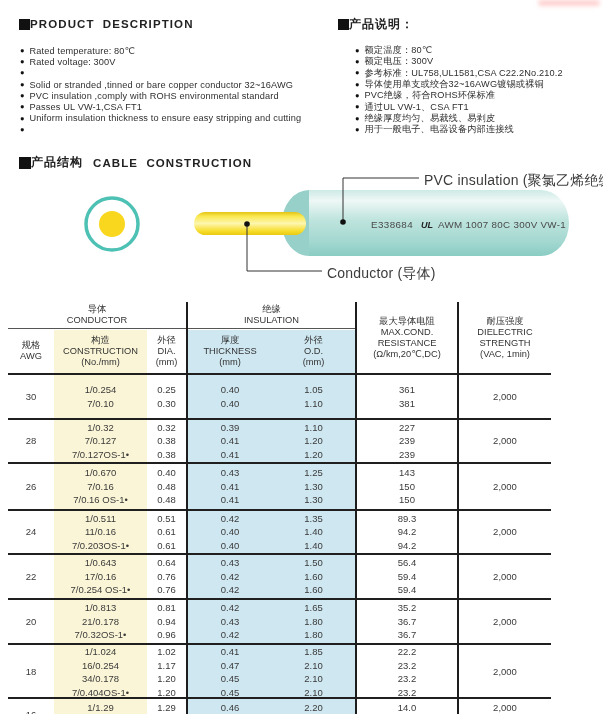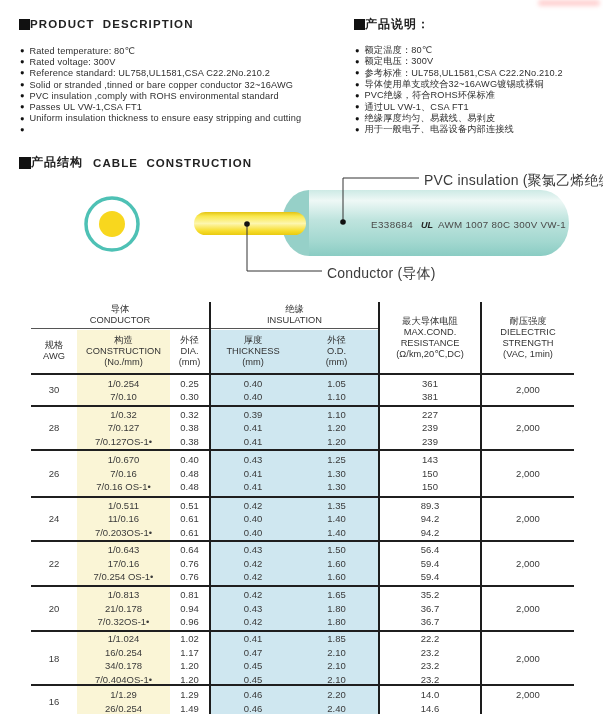--- a/index.html
+++ b/index.html
@@ -19,21 +19,21 @@
   .bitem{display:flex;align-items:center;gap:5px;height:11.3px;white-space:nowrap;}
   .bdot{font-size:7.5px;color:#111;line-height:1;flex:0 0 auto;}
   .btext{font-size:9.2px;letter-spacing:0.15px;color:#2f2f2f;}
   
   .ill-label{position:absolute;font-size:14px;color:#3c3c3c;white-space:nowrap;letter-spacing:0.2px;}
   #cable-svg{position:absolute;left:0;top:168px;}
   
   #smudge{position:absolute;left:538px;top:0;width:62px;height:6px;
     background:rgba(255,90,90,0.28);filter:blur(2px);border-radius:3px;}
   
-  #spec-table{position:absolute;left:31px;top:302px;width:543px;height:412px;}
+  #spec-table{position:absolute;left:8px;top:302px;width:543px;height:412px;}
   .band{position:absolute;top:28px;bottom:0;z-index:0;}
   #band-yellow{left:46px;width:93px;background:#FAF5D6;}
   #band-blue{left:180px;width:167px;background:#CFE7F0;}
   .vline{position:absolute;top:0;bottom:0;width:2px;background:#1d1d1d;z-index:3;}
   #vl1{left:178px;} #vl2{left:347px;} #vl3{left:449px;}
   .tcols{display:grid;grid-template-columns:46px 93px 39px 2px 84px 83px 2px 100px 2px 92px;}
   #thead{position:relative;z-index:2;grid-template-rows:27px 44px;height:71px;
     border-bottom:2px solid #1f1f1f;box-sizing:content-box;}
   .hcell{display:flex;flex-direction:column;align-items:center;justify-content:center;
     font-size:9.3px;line-height:11px;color:#333;text-align:center;white-space:nowrap;}
@@ -60,37 +60,36 @@
 
 <div id="page">
 
   <div id="smudge"></div>
 
   <div class="sec-title" style="left:19px;top:18px;">
     <span class="sq"></span>
     <span class="t-en">PRODUCT  DESCRIPTION</span>
   </div>
 
-  <div class="sec-title" style="left:354px;top:16px;">
+  <div class="sec-title" style="left:338px;top:16px;">
     <span class="sq"></span>
     <span class="t-cn">产品说明：</span>
   </div>
 
   <div class="blist" id="pd-list" style="left:20px;top:45px;">
       <div class="bitem">
         <span class="bdot">●</span>
         <span class="btext">Rated temperature: 80℃</span>
       </div>
       <div class="bitem">
         <span class="bdot">●</span>
         <span class="btext">Rated voltage: 300V</span>
       </div>
       <div class="bitem">
         <span class="bdot">●</span>
-        <span class="btext">Reference standard: UL758,UL1581,CSA C22.2No.210.2</span>
       </div>
       <div class="bitem">
         <span class="bdot">●</span>
         <span class="btext">Solid or stranded ,tinned or bare copper conductor 32~16AWG</span>
       </div>
       <div class="bitem">
         <span class="bdot">●</span>
         <span class="btext">PVC insulation ,comply with ROHS environmental standard</span>
       </div>
       <div class="bitem">
@@ -233,21 +232,21 @@
       </div>
       <div class="hcell" id="h-diel">
         <div>耐压强度</div>
         <div>DIELECTRIC</div>
         <div>STRENGTH</div>
         <div>(VAC, 1min)</div>
       </div>
     </div>
 
     <div id="tbody">
-        <div class="trow tcols" style="height: 32px;">
+        <div class="trow tcols" style="height: 45px;">
           <div class="tcell">
             <div class="tline">30</div>
           </div>
           <div class="tcell">
             <div class="tline">1/0.254</div>
             <div class="tline">7/0.10</div>
           </div>
           <div class="tcell">
             <div class="tline">0.25</div>
             <div class="tline">0.30</div>

